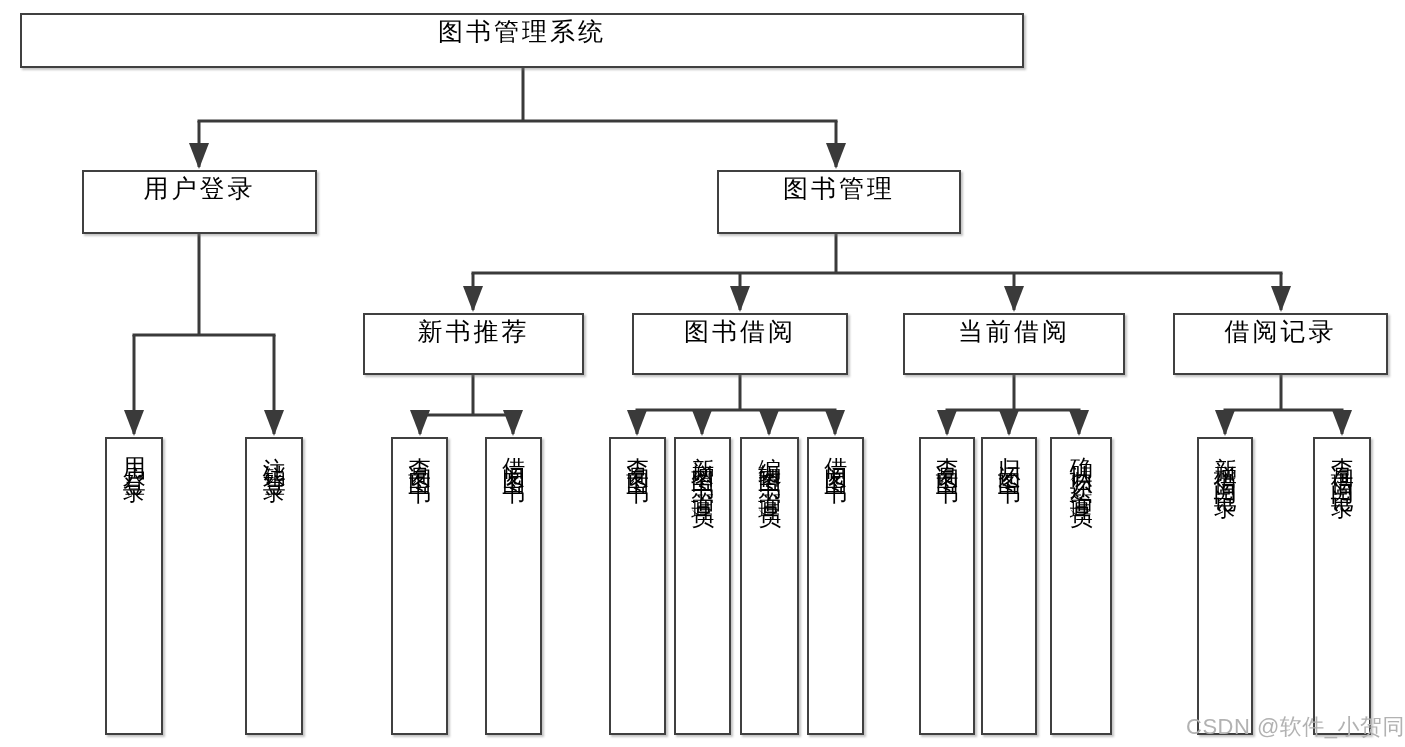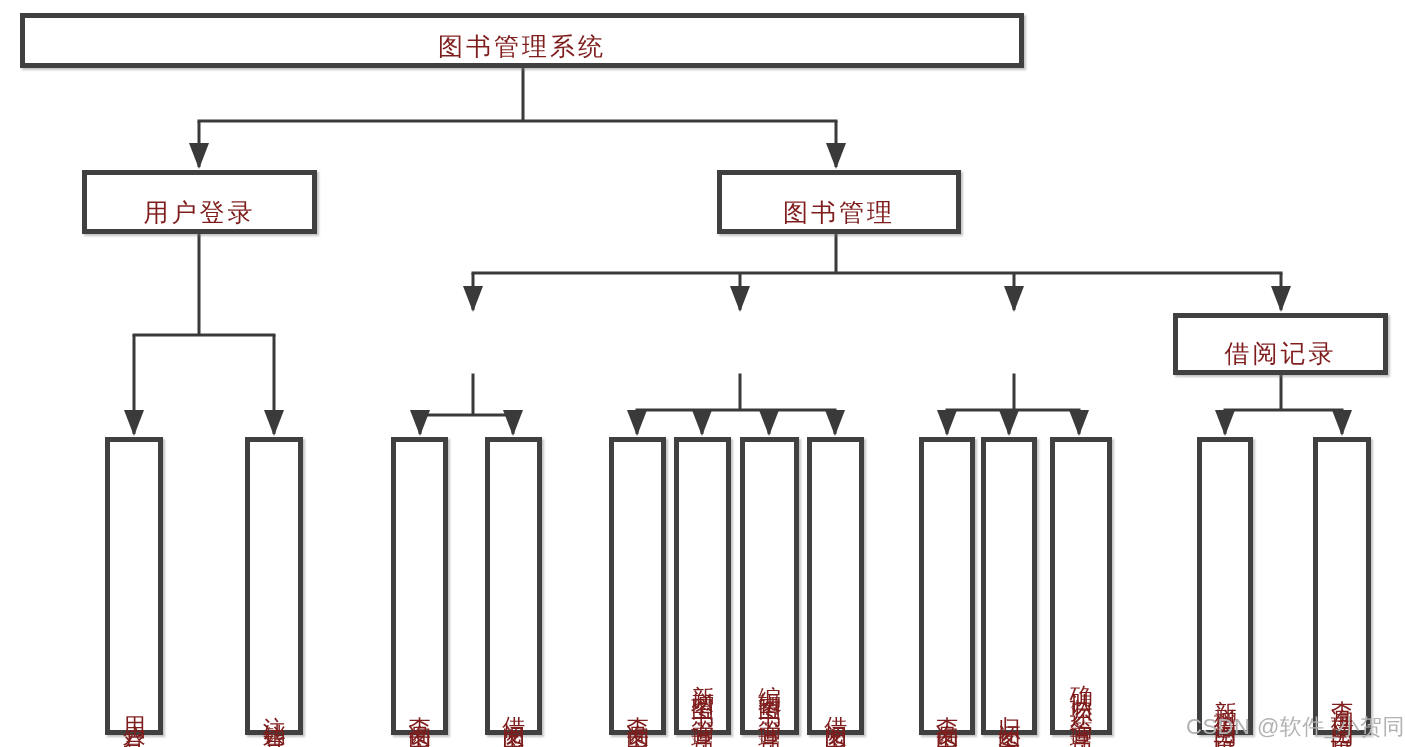--- a/index.html
+++ b/index.html
@@ -3,22 +3,22 @@
 <meta charset="utf-8">
 <style>
   html,body{margin:0;padding:0;background:#ffffff;}
   .canvas{
     position:relative;width:1405px;height:747px;background:#ffffff;
     font-family:"Liberation Sans","DejaVu Sans",sans-serif;overflow:hidden;
   }
   svg.lines{position:absolute;left:0;top:0;}
   .box{
     position:absolute;box-sizing:border-box;background:#ffffff;
-    border:5px solid #404040;box-shadow:2px 2px 2px rgba(125,125,125,0.45);
-    display:flex;align-items:flex-end;justify-content:center;color:#7f1d1d;
+    border:2px solid #404040;box-shadow:2px 2px 2px rgba(125,125,125,0.45);
+    display:flex;align-items:flex-start;justify-content:center;color:#000000;
   }
   .box .lbl{white-space:nowrap;}
   .h .lbl{font-size:25px;letter-spacing:3px;}
   .v .lbl{writing-mode:vertical-rl;font-size:23px;letter-spacing:8px;line-height:1.1;}
   .v.long .lbl{letter-spacing:7px;}
   .watermark{
     position:absolute;left:1186px;top:712px;z-index:10;
     font-size:22px;color:#b2b2b2;letter-spacing:0.5px;white-space:nowrap;
   }
 </style>
@@ -67,20 +67,29 @@
     <span class="lbl">图书管理系统</span>
   </div>
 
   <div class="box h" style="left:82px;top:170px;width:235px;height:64px">
     <span class="lbl">用户登录</span>
   </div>
   <div class="box h" style="left:717px;top:170px;width:244px;height:64px">
     <span class="lbl">图书管理</span>
   </div>
 
+  <div class="box h" style="left:363px;top:313px;width:221px;height:62px">
+    <span class="lbl">新书推荐</span>
+  </div>
+  <div class="box h" style="left:632px;top:313px;width:216px;height:62px">
+    <span class="lbl">图书借阅</span>
+  </div>
+  <div class="box h" style="left:903px;top:313px;width:222px;height:62px">
+    <span class="lbl">当前借阅</span>
+  </div>
   <div class="box h" style="left:1173px;top:313px;width:215px;height:62px">
     <span class="lbl">借阅记录</span>
   </div>
 
   <div class="box v" style="left:105px;top:437px;width:58px;height:298px">
     <span class="lbl">用户登录</span>
   </div>
   <div class="box v" style="left:245px;top:437px;width:58px;height:298px">
     <span class="lbl">注销登录</span>
   </div>

